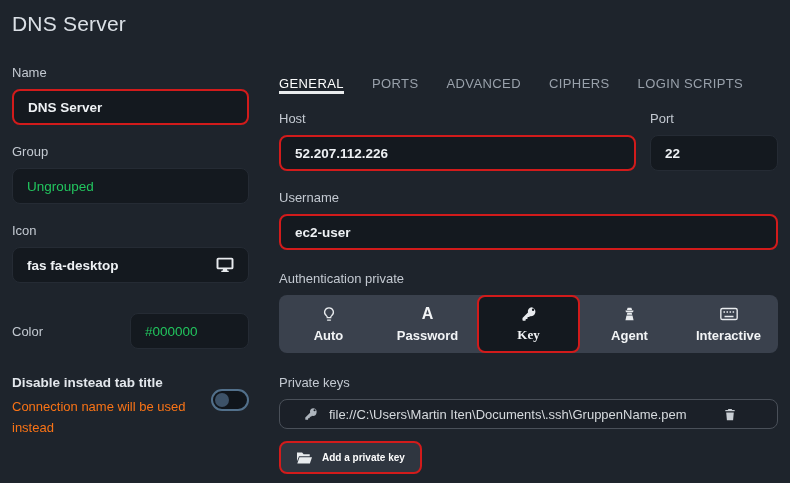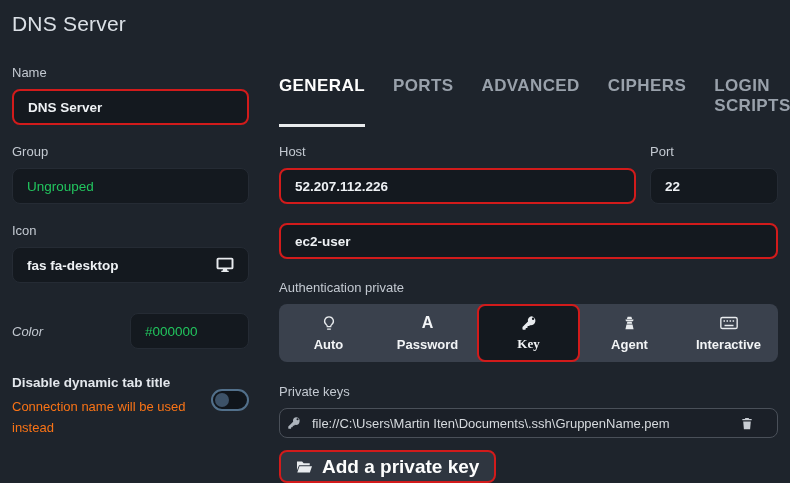--- a/index.html
+++ b/index.html
@@ -20,69 +20,69 @@
     border:1px solid #252b34;border-radius:8px;
     display:flex;align-items:center;padding:0 14px;
     font-size:13.5px;font-weight:700;color:#eef1f4;
   }
   .input .ph{color:#22c55e;font-weight:400;}
   .hl{border:2px solid #d21b1b;}
   .mt-name{margin-top:29px;}
   .mt-group{margin-top:19px;}
   .mt-icon{margin-top:19px;}
   .color-row{margin-top:30px;display:flex;align-items:center;justify-content:space-between;}
-  .color-row .f-label{margin:0;font-style:italic;}
+  .color-row .f-label{margin:0;}
   .color-input{width:119px;}
   .toggle-section{margin-top:26px;display:flex;}
   .toggle-texts{flex:1;}
   .toggle-title{font-size:13.5px;font-weight:700;color:#e3e7ec;}
   .toggle-desc{font-size:13px;color:#f97316;line-height:21px;margin-top:6px;width:178px;}
   .toggle{
     width:34px;height:18px;border:2px solid #52708b;border-radius:11px;
     background:#10151b;position:relative;flex:none;margin-top:14px;
   }
   .toggle .knob{
     position:absolute;left:2px;top:2px;width:14px;height:14px;
     border-radius:50%;background:#3d5268;
   }
 
   
   .right{flex:1;margin-left:30px;margin-top:66px;min-width:0;}
   .tabs{display:flex;gap:28px;}
   .tab{
-    font-size:17px;font-weight:700;letter-spacing:.4px;color:#99a1ab;
-    padding-bottom:8px;border-bottom:3px solid transparent;cursor:default;
+    font-size:13px;font-weight:400;letter-spacing:.4px;color:#99a1ab;
+    border-bottom:3px solid transparent;cursor:default;
   }
   .tab.active{color:#fdfdfd;border-bottom-color:#e9ebed;}
   .hostport{display:flex;gap:14px;margin-top:17px;}
   .host-col{flex:1;min-width:0;}
   .port-col{width:128px;flex:none;}
   .username-block{margin-top:19px;}
   .auth-block{margin-top:21px;}
   .segments{margin-top:9px;display:flex;background:#3a414d;border-radius:8px;height:58px;}
   .segment{
     flex:1;display:flex;flex-direction:column;align-items:center;justify-content:center;
     gap:5px;color:#f2f4f6;border-radius:8px;box-sizing:border-box;
   }
   .segment .seg-icon{height:17px;display:flex;align-items:center;}
   .segment .seg-label{font-size:13px;font-weight:700;}
   .segment.selected{background:#14191f;border:2px solid #d21b1b;font-family:Liberation Serif, serif;}
   .pk-block{margin-top:22px;}
   .pk-row{
     margin-top:9px;height:30px;box-sizing:border-box;
     border:1px solid #4a5059;border-radius:8px;background:#1b2028;
-    display:flex;align-items:center;padding:0 7px;gap:11px;
+    display:flex;align-items:center;padding:0 24px;gap:11px;
   }
   .pk-path{font-size:13px;color:#d6dade;white-space:nowrap;overflow:hidden;text-overflow:ellipsis;}
   .pk-trash{margin-left:auto;margin-right:16px;color:#c9ced4;display:flex;cursor:pointer;}
   .add-key-btn{
     margin-top:12px;display:inline-flex;align-items:center;gap:9px;
     height:33px;box-sizing:border-box;padding:0 15px;
     background:#2f3640;border:2px solid #d21b1b;border-radius:8px;
-    color:#fdfdfd;font-weight:700;font-size:19px;cursor:pointer;
+    color:#fdfdfd;font-weight:700;font-size:10px;cursor:pointer;
   }
   .ficon{display:flex;align-items:center;color:#e8ebee;}
   .letterA{font-weight:700;font-size:16px;line-height:16px;color:#f2f4f6;}
 </style>
 </head>
 <body>
 
 <div class="container">
 
   <div class="left">
@@ -112,21 +112,21 @@
 
     <div class="color-row">
       <div class="f-label">Color</div>
       <div class="input color-input">
         <span class="ph">#000000</span>
       </div>
     </div>
 
     <div class="toggle-section">
       <div class="toggle-texts">
-        <div class="toggle-title">Disable dynamic tab title</div>
+        <div class="toggle-title">Disable instead tab title</div>
         <div class="toggle-desc">Connection name will be used instead</div>
       </div>
       <div class="toggle">
         <span class="knob"></span>
       </div>
     </div>
   </div>
 
   <div class="right">
 
@@ -147,20 +147,21 @@
       </div>
       <div class="port-col">
         <div class="f-label">Port</div>
         <div class="input">
           <span>22</span>
         </div>
       </div>
     </div>
 
     <div class="username-block">
+      <div class="f-label">Username</div>
       <div class="input hl">
         <span>ec2-user</span>
       </div>
     </div>
 
     <div class="auth-block">
       <div class="f-label" style="margin-bottom:0;">Authentication private</div>
       <div class="segments">
 
         <div class="segment">

